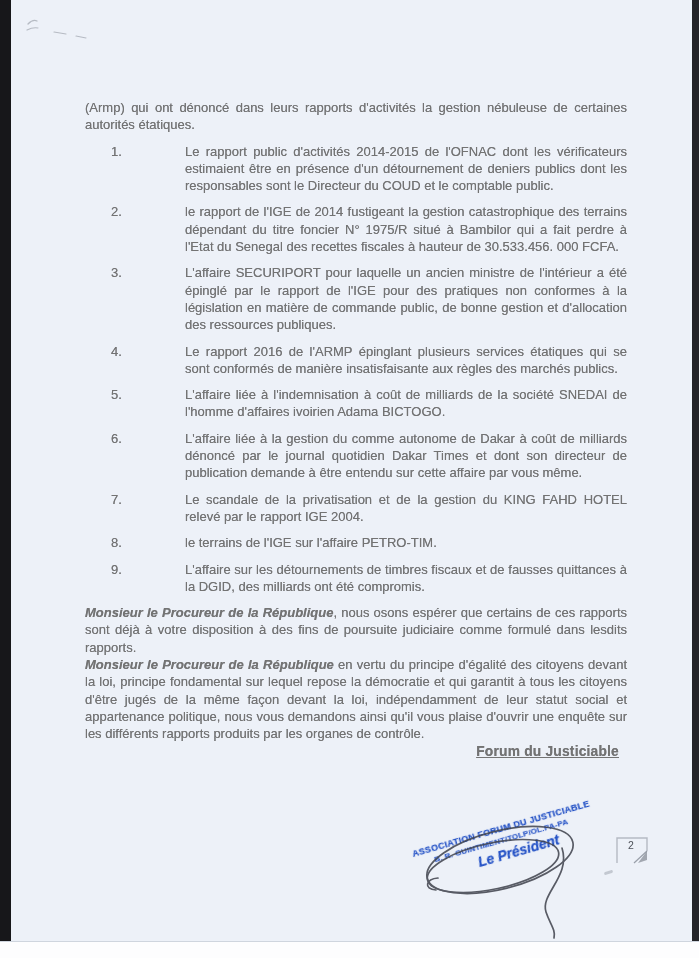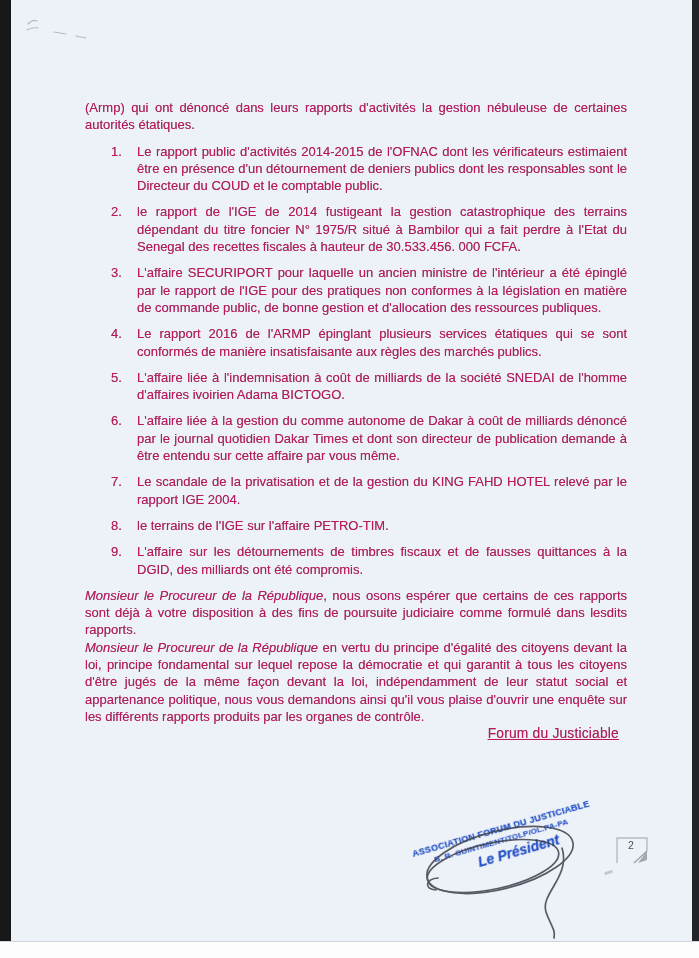--- a/index.html
+++ b/index.html
@@ -3,33 +3,33 @@
 <meta charset="utf-8">
 <style>
   html,body{margin:0;padding:0;background:#ffffff;}
   body{width:699px;height:958px;position:relative;font-family:"Liberation Sans",sans-serif;overflow:hidden;}
   .page{position:absolute;left:0;top:0;width:699px;height:958px;background:#ffffff;overflow:hidden;}
   .paper{position:absolute;left:0;top:0;width:699px;height:941px;background:#edf1f8;}
   .edge-left{position:absolute;left:0;top:0;width:11px;height:941px;background:#17171a;}
   .edge-right{position:absolute;left:692px;top:0;width:7px;height:941px;background:#242428;}
   .bottom-strip{position:absolute;left:0;top:941px;width:699px;height:17px;background:#fdfdfe;border-top:1px solid #cfd5de;}
 
-  .content{position:absolute;left:85px;top:99px;width:542px;color:#be185d;font-size:13px;line-height:17.3px;text-shadow:0 0 .6px rgba(54,56,62,.55);}
+  .content{position:absolute;left:85px;top:99px;width:542px;color:#737373;font-size:13px;line-height:17.3px;text-shadow:0 0 .6px rgba(54,56,62,.55);}
   .just{text-align:justify;}
   .content p{margin:0;}
   .intro2{margin-top:0;}
   .list{margin-top:9px;}
   .li{display:flex;margin-bottom:9px;}
   .num{flex:none;width:26px;margin-left:26px;}
-  .txt{flex:1;text-align:justify;}
+  .txt{flex:1;text-align:justify;margin-left:48px;}
   .para{margin-top:10px;}
   .para + .para{}
-  .lead{font-weight:normal;font-style:italic;}
+  .lead{font-weight:bold;font-style:italic;}
   .signoff{margin-top:16px;text-align:right;padding-right:8px;}
-  .signoff-text{font-weight:normal;text-decoration:underline;font-size:13.8px;letter-spacing:.2px;}
+  .signoff-text{font-weight:bold;text-decoration:underline;font-size:13.8px;letter-spacing:.2px;}
 
   .stamp{position:absolute;left:413px;top:824px;width:178px;transform:rotate(-16deg);color:#2452c6;text-align:center;filter:blur(.3px);text-shadow:0 0 1px rgba(36,82,198,.55);}
   .stamp .s1{font-size:9px;font-weight:bold;letter-spacing:.3px;white-space:nowrap;}
   .stamp .s2{font-size:8px;font-weight:bold;letter-spacing:.2px;white-space:nowrap;margin-top:2px;opacity:.92;}
   .stamp .s3{font-size:14px;font-weight:bold;font-style:italic;margin-top:2px;padding-left:28px;white-space:nowrap;}
 
   .sig{position:absolute;left:390px;top:798px;width:220px;height:148px;}
   .pagemark{position:absolute;left:614px;top:835px;width:40px;height:34px;}
   .pagemark .n{position:absolute;left:0;top:4px;width:34px;text-align:center;font-size:10.5px;color:#4c5058;}
   .pencil{position:absolute;left:14px;top:12px;width:110px;height:36px;opacity:.75;}

